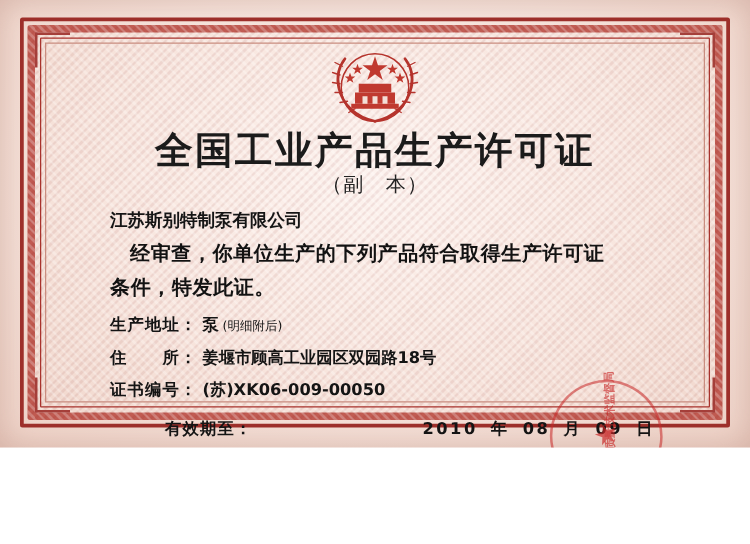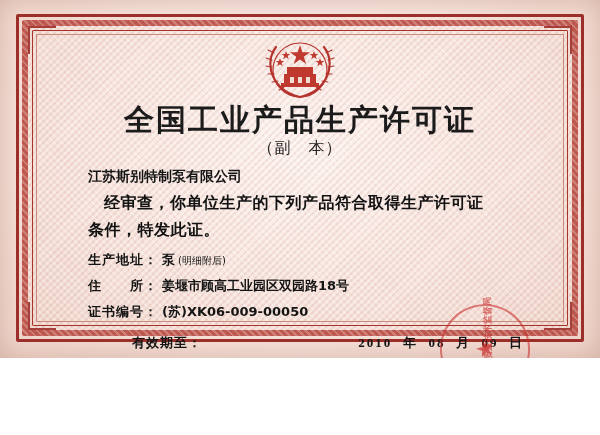--- a/index.html
+++ b/index.html
@@ -185,21 +185,21 @@
     align-items: baseline;
     font-size: 13px;
     color: #141414;
     white-space: nowrap;
     padding-left: 44px;
   }
   .date-row .valid-label { font-weight: bold; letter-spacing: 1px; }
   .date-row .valid-value { font-weight: bold; margin-left: 4px; }
   .date-row .spacer { flex: 1; }
   .issue-date { font-weight: bold; letter-spacing: 2px; margin-right: 6px;}
-  .issue-date span { margin: 12px 2px; font-family: Liberation Serif, serif; }
+  .issue-date span { margin: 12px 2px; }
 
   .footnote {
     position: absolute;
     top: 324px;
     left: 48px;
     font-size: 9px;
     color: #3a3a3a;
     letter-spacing: 0.2px;
   }
 

